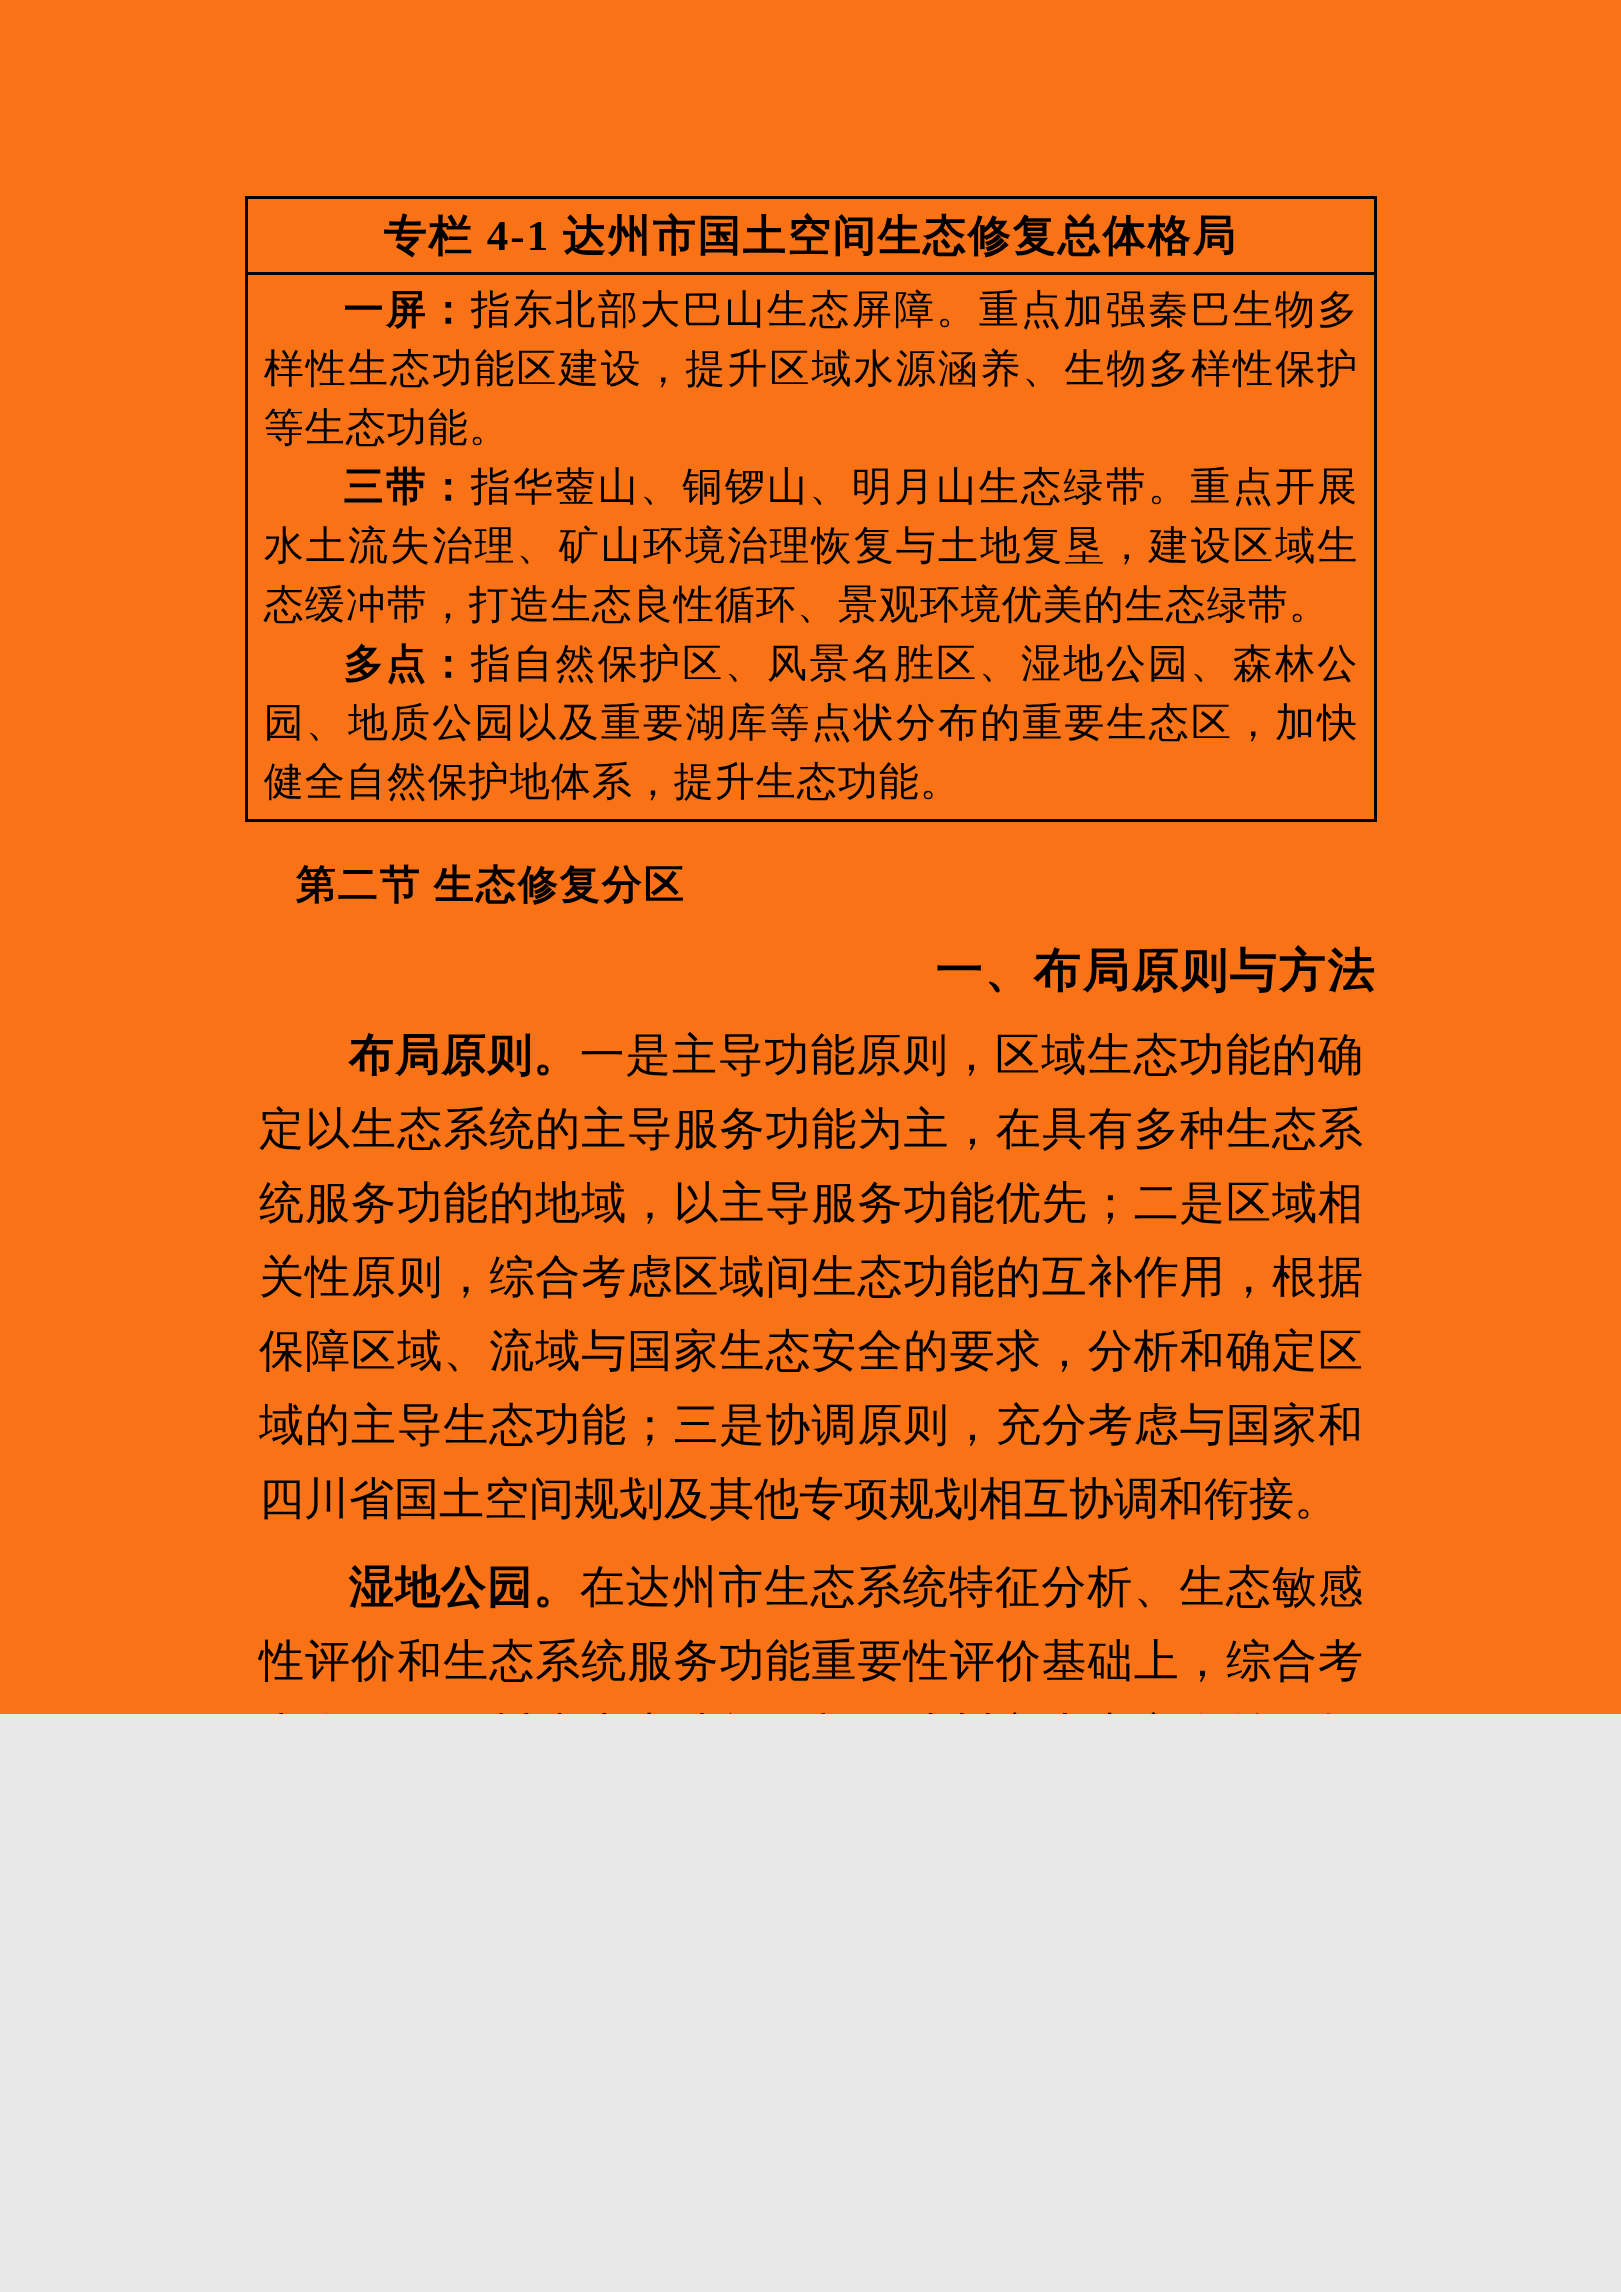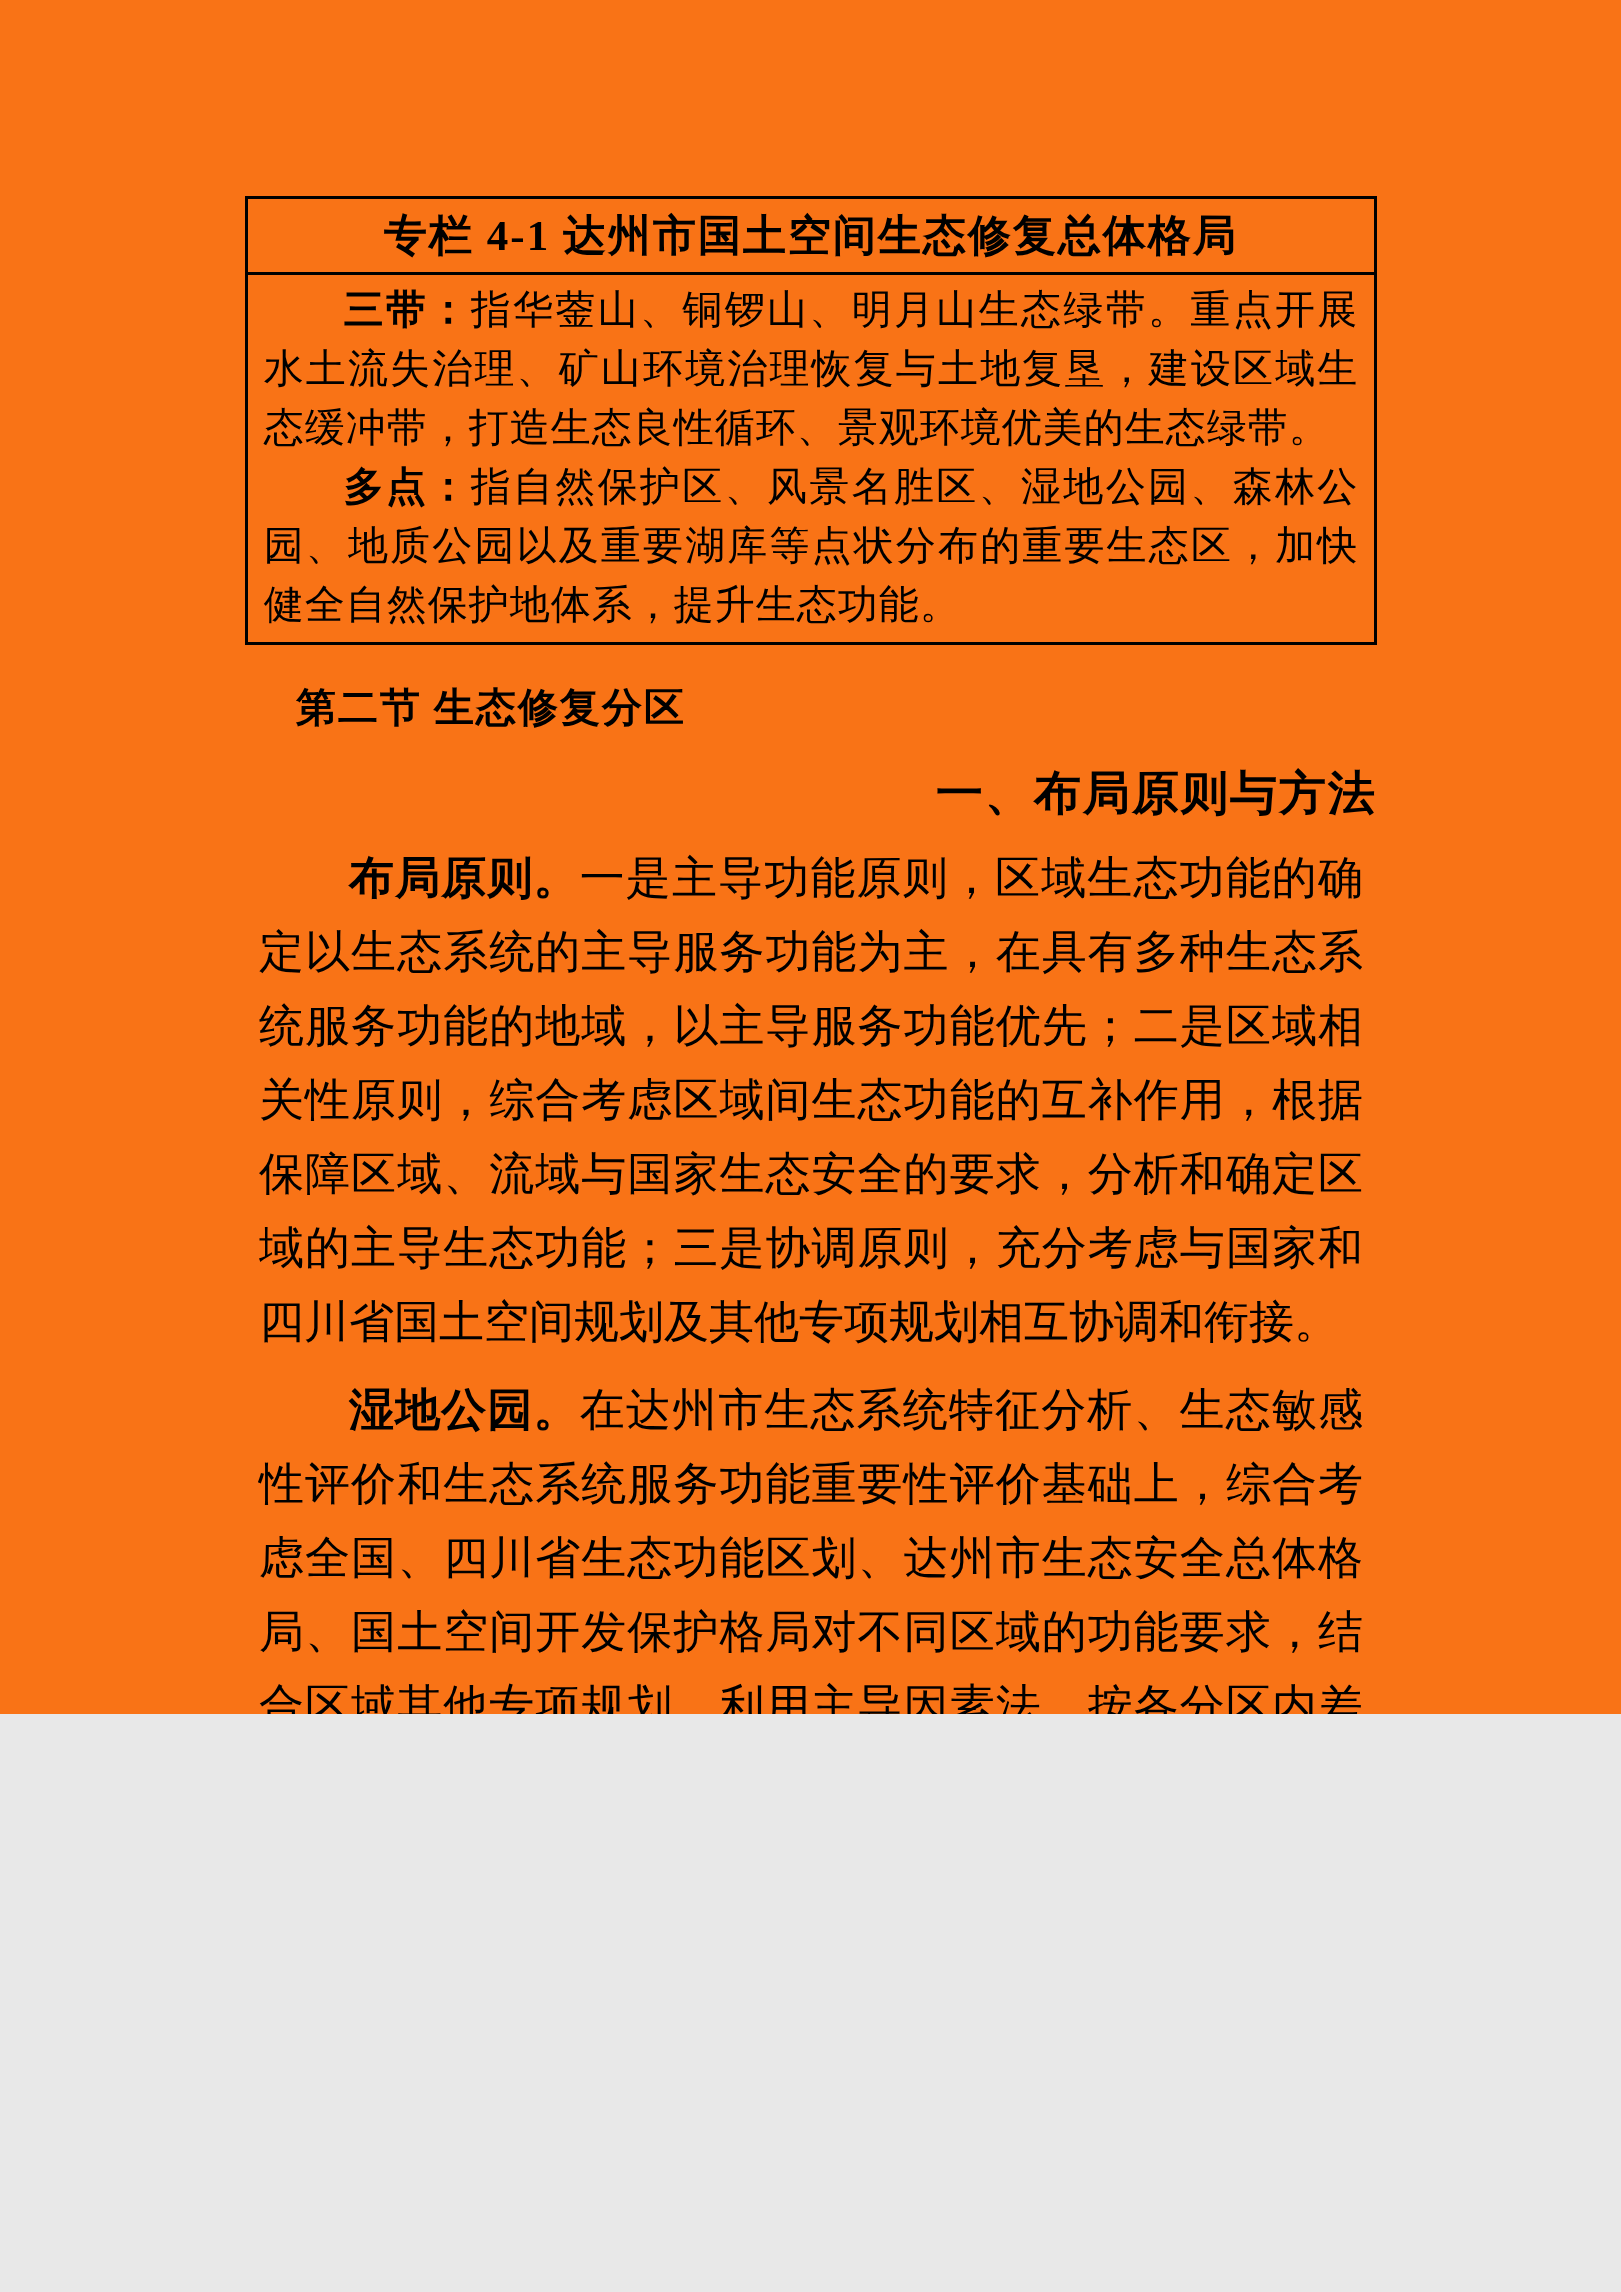--- a/index.html
+++ b/index.html
@@ -82,20 +82,21 @@
 </style>
 </head>
 <body>
 
 <div class="page">
   <div class="content">
 
     <div class="callout-box">
       <div class="box-title">专栏 4-1 达州市国土空间生态修复总体格局</div>
       <div class="box-body">
+        <p class="box-para"><span class="box-label">一屏：</span><span>指东北部大巴山生态屏障。重点加强秦巴生物多样性生态功能区建设，提升区域水源涵养、生物多样性保护等生态功能。</span></p>
         <p class="box-para"><span class="box-label">三带：</span><span>指华蓥山、铜锣山、明月山生态绿带。重点开展水土流失治理、矿山环境治理恢复与土地复垦，建设区域生态缓冲带，打造生态良性循环、景观环境优美的生态绿带。</span></p>
         <p class="box-para"><span class="box-label">多点：</span><span>指自然保护区、风景名胜区、湿地公园、森林公园、地质公园以及重要湖库等点状分布的重要生态区，加快健全自然保护地体系，提升生态功能。</span></p>
       </div>
     </div>
 
     <h2 class="section-heading">第二节 生态修复分区</h2>
 
     <h3 class="sub-heading">一、布局原则与方法</h3>
 
     <p class="body-para first"><span class="para-label">布局原则。</span><span>一是主导功能原则，区域生态功能的确定以生态系统的主导服务功能为主，在具有多种生态系统服务功能的地域，以主导服务功能优先；二是区域相关性原则，综合考虑区域间生态功能的互补作用，根据保障区域、流域与国家生态安全的要求，分析和确定区域的主导生态功能；三是协调原则，充分考虑与国家和四川省国土空间规划及其他专项规划相互协调和衔接。</span></p>

